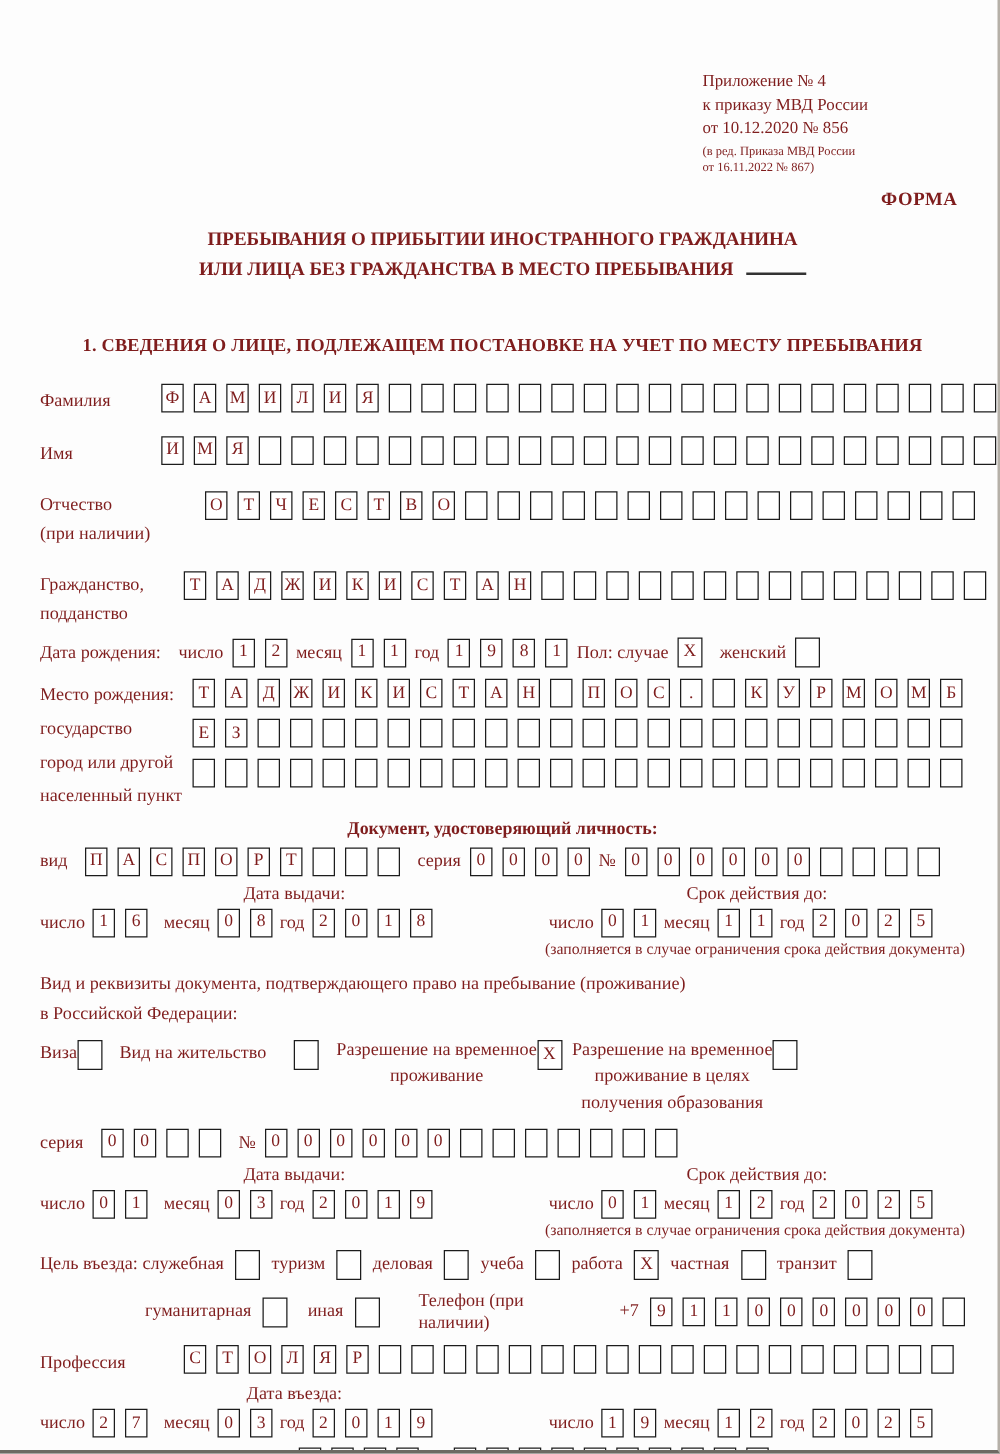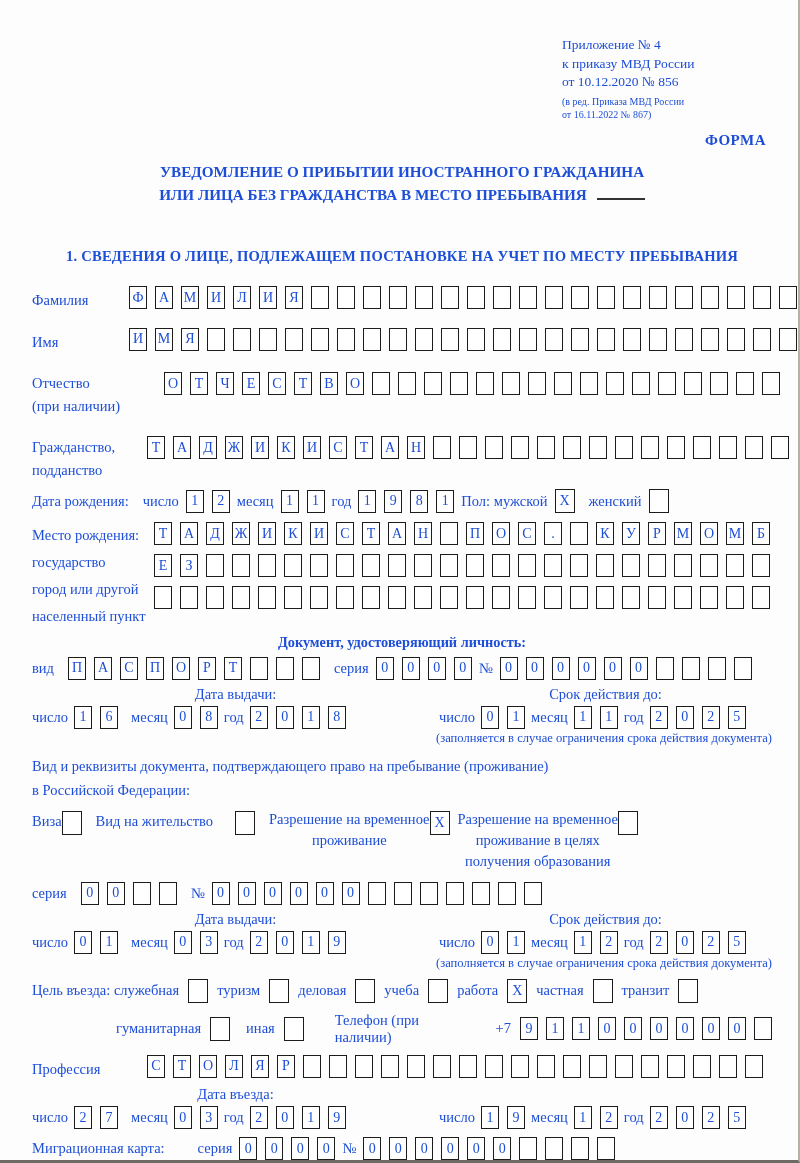--- a/index.html
+++ b/index.html
@@ -1,19 +1,19 @@
 <!DOCTYPE html>
 <html><head>
 <meta charset="utf-8">
 <style>
   html,body{margin:0;padding:0;background:#e8e8e8;}
   .page{
     width:800px;height:1163px;background:#fdfdfd;margin:0 auto;position:relative;
-    font-family:"Liberation Serif","DejaVu Serif",serif;color:#1d4ed8;
-    box-sizing:border-box;padding:36px 26px 0 32px;overflow:hidden;
+    font-family:"Liberation Serif","DejaVu Serif",serif;color:#7f1d1d;
+    box-sizing:border-box;padding:56px 26px 0 32px;overflow:hidden;
     border-right:2px solid #b5b0a8;border-bottom:3px solid #6e6a63;
   }
   .hdr{margin-left:530px;font-size:13.5px;line-height:1.38;}
   .hdr .sub{font-size:10px;margin-top:3px;line-height:1.35;}
   .forma{text-align:right;font-weight:bold;font-size:15px;margin:10px 6px 0 0;letter-spacing:.5px;}
   .title{ text-align:center;font-weight:bold;font-size:15.2px;line-height:1.5;margin-top:12px;}
   .uline{display:inline-block;width:48px;border-bottom:2px solid #333;height:14px;margin-left:10px;}
   .sect{ text-align:center;font-weight:bold;font-size:14.6px;margin-top:42px;letter-spacing:.2px;}
   .form{margin-top:21px;font-size:14.5px;}
   .row{display:flex;align-items:flex-start;margin-bottom:5px;margin-top:16px;}
@@ -55,21 +55,21 @@
     <div>от 10.12.2020 № 856</div>
     <div class="sub">
       <div>(в ред. Приказа МВД России</div>
       <div>от 16.11.2022 № 867)</div>
     </div>
   </div>
 
   <div class="forma">ФОРМА</div>
 
   <div class="title">
-    <div>УВЕДОМЛЕНИЕ О ПРИБЫТИИ ИНОСТРАННОГО ГРАЖДАНИНА</div>
+    <div>ПРЕБЫВАНИЯ О ПРИБЫТИИ ИНОСТРАННОГО ГРАЖДАНИНА</div>
     <div>
       <span>ИЛИ ЛИЦА БЕЗ ГРАЖДАНСТВА В МЕСТО ПРЕБЫВАНИЯ</span><span class="uline"></span>
     </div>
   </div>
 
   <div class="sect">1. СВЕДЕНИЯ О ЛИЦЕ, ПОДЛЕЖАЩЕМ ПОСТАНОВКЕ НА УЧЕТ ПО МЕСТУ ПРЕБЫВАНИЯ</div>
 
   <div class="form">
 
     <div class="row">
@@ -215,21 +215,21 @@
           <span class="cell">1</span>
           <span class="cell">1</span>
         </span>
       <span>год</span>
       <span class="cells">
           <span class="cell">1</span>
           <span class="cell">9</span>
           <span class="cell">8</span>
           <span class="cell">1</span>
         </span>
-      <span>Пол: мужской</span>
+      <span>Пол: случае</span>
       <span class="cell cb">X</span>
       <span class="gap14">женский</span>
       <span class="cell cb"></span>
     </div>
 
     <div class="place">
       <span class="lbl w122" style="line-height:1.85;padding-top:0">
         <span>Место рождения:</span><br>
         <span>государство</span><br>
         <span>город или другой</span><br>

